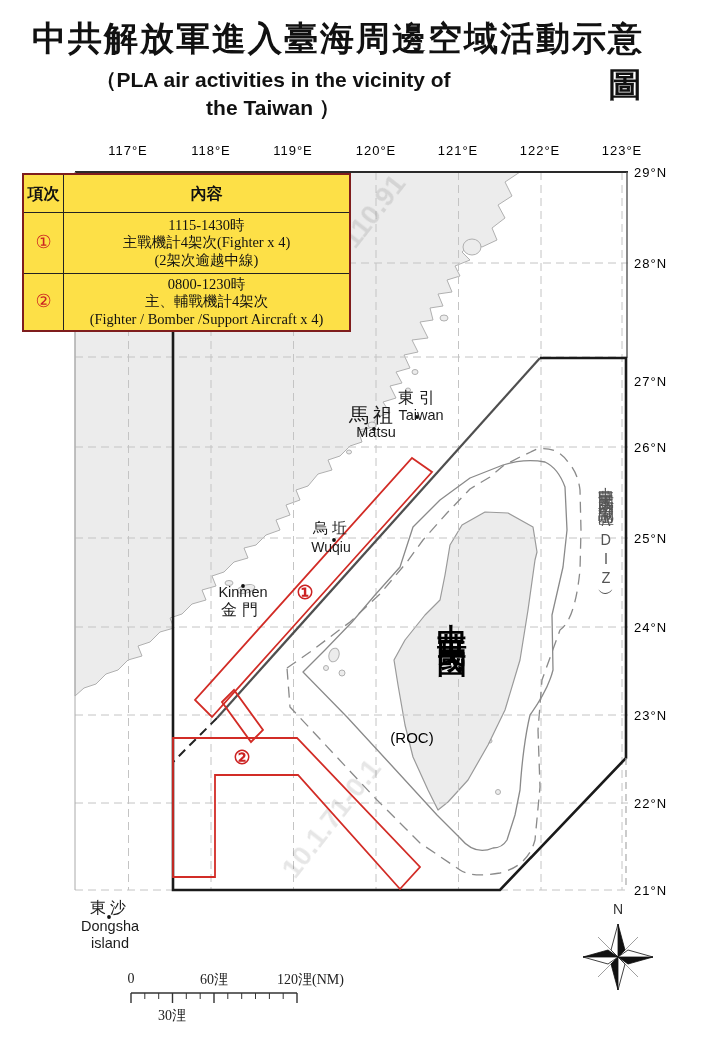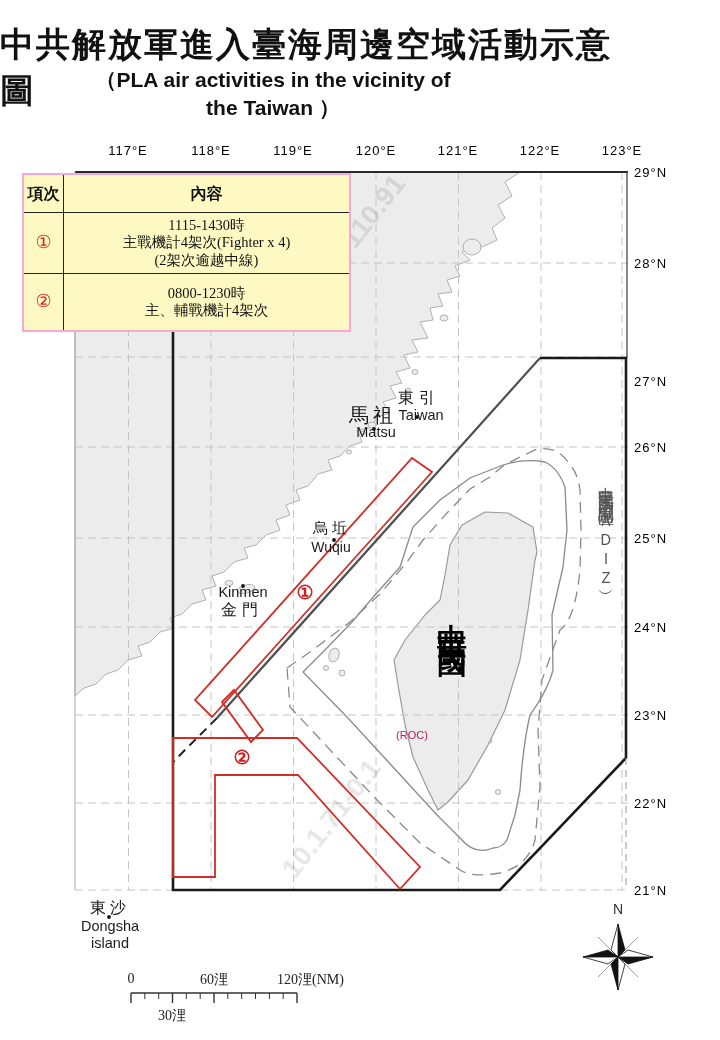--- a/index.html
+++ b/index.html
@@ -1,47 +1,47 @@
 <!DOCTYPE html>
 <html><head>
 <meta charset="utf-8">
 <style>
   html,body{margin:0;padding:0;background:#fff;}
   #page{position:relative;width:720px;height:1040px;background:#fff;overflow:hidden;
         font-family:"Liberation Sans",sans-serif;color:#111;}
   .abs{position:absolute;}
   .ctr{transform:translateX(-50%);white-space:nowrap;}
-  #title{left:0;top:22px;width:644px;text-align:left;font-family:"Liberation Serif",serif;
+  #title{left:0;top:16px;width:644px;text-align:right;font-family:"Liberation Serif",serif;
          font-weight:bold;font-size:34px;letter-spacing:2px;}
   #subtitle{left:92px;top:66px;width:362px;text-align:center;font-weight:bold;font-size:21px;}
   #datatime{right:7px;top:95px;font-weight:bold;font-size:17px;font-family:"Liberation Serif",serif;}
   .lonlab,.latlab{font-size:13px;color:#000000;letter-spacing:1px;}
   .lonlab{top:143px;}
   .latlab{left:634px;}
   .zh{font-family:"Liberation Serif",serif;color:#1a1a1a;}
   .en{font-family:"Liberation Sans",sans-serif;color:#1a1a1a;}
   
-  #acttable{left:22px;top:173px;width:325px;background:#fef9c3;border:2px solid #f9a8d4;
+  #acttable{left:22px;top:173px;width:325px;background:#fde047;border:2px solid #7f1d1d;
             display:grid;grid-template-columns:39px 1fr;grid-template-rows:37px 61px 57px;
             font-family:"Liberation Serif",serif;}
   #acttable .cell{border-left:1.5px solid #222;border-top:1.5px solid #222;
                   display:flex;flex-direction:column;align-items:center;justify-content:center;
                   text-align:center;line-height:1.2;}
   #acttable .cell.first-col{border-left:none;}
   #acttable .cell.first-row{border-top:none;}
   #acttable .hdr{font-weight:bold;font-size:16px;}
   .rownum{color:#cc2222;font-size:18px;}
   .cline{font-size:14.5px;}
   
   #adiz-vert{left:595px;top:474px;writing-mode:vertical-rl;text-orientation:upright;
              font-size:16px;letter-spacing:3px;color:#555;font-family:"Liberation Serif",serif;}
   #taiwan-name{left:431px;top:599px;writing-mode:vertical-rl;text-orientation:upright;
                font-size:30px;font-weight:bold;letter-spacing:9px;color:#000;
                font-family:"Liberation Serif",serif;}
-  #roc{left:412px;top:729px;font-size:11px;color:#be185d;}
+  #roc{left:412px;top:729px;font-size:15px;color:#000000;}
   .routemark{color:#cc2222;font-size:19px;font-weight:bold;}
   #compass-n{left:618px;top:901px;font-size:14px;color:#333;}
   .scalelab{top:971px;font-size:14px;color:#222;font-family:"Liberation Serif",serif;}
 </style>
 </head>
 <body>
 
 <div id="page">
 
   <div class="abs" id="title">中共解放軍進入臺海周邊空域活動示意圖</div>
@@ -206,20 +206,21 @@
       <span class="cline">1115-1430時</span>
       <span class="cline">主戰機計4架次(Fighter x 4)</span>
       <span class="cline">(2架次逾越中線)</span>
     </div>
     <div class="cell first-col">
       <span class="rownum">②</span>
     </div>
     <div class="cell">
       <span class="cline">0800-1230時</span>
       <span class="cline">主、輔戰機計4架次</span>
+      <span class="cline">(Fighter / Bomber /Support Aircraft x 4)</span>
     </div>
   </div>
 
   <div class="abs ctr zh" style="left:419px;top:388px;font-size:16px;letter-spacing:5px;">東引</div>
   <div class="abs ctr en" style="left:421px;top:407px;font-size:14.5px;">Taiwan</div>
   <div class="abs ctr zh" style="left:373px;top:402px;font-size:20px;letter-spacing:4px;">馬祖</div>
   <div class="abs ctr en" style="left:376px;top:424px;font-size:14.5px;">Matsu</div>
   <div class="abs ctr zh" style="left:332px;top:519px;font-size:15px;letter-spacing:4px;">烏坵</div>
   <div class="abs ctr en" style="left:331px;top:539px;font-size:14px;">Wuqiu</div>
   <div class="abs ctr zh" style="left:242px;top:564px;font-size:16px;letter-spacing:5px;margin-top:36px;">金門</div>

